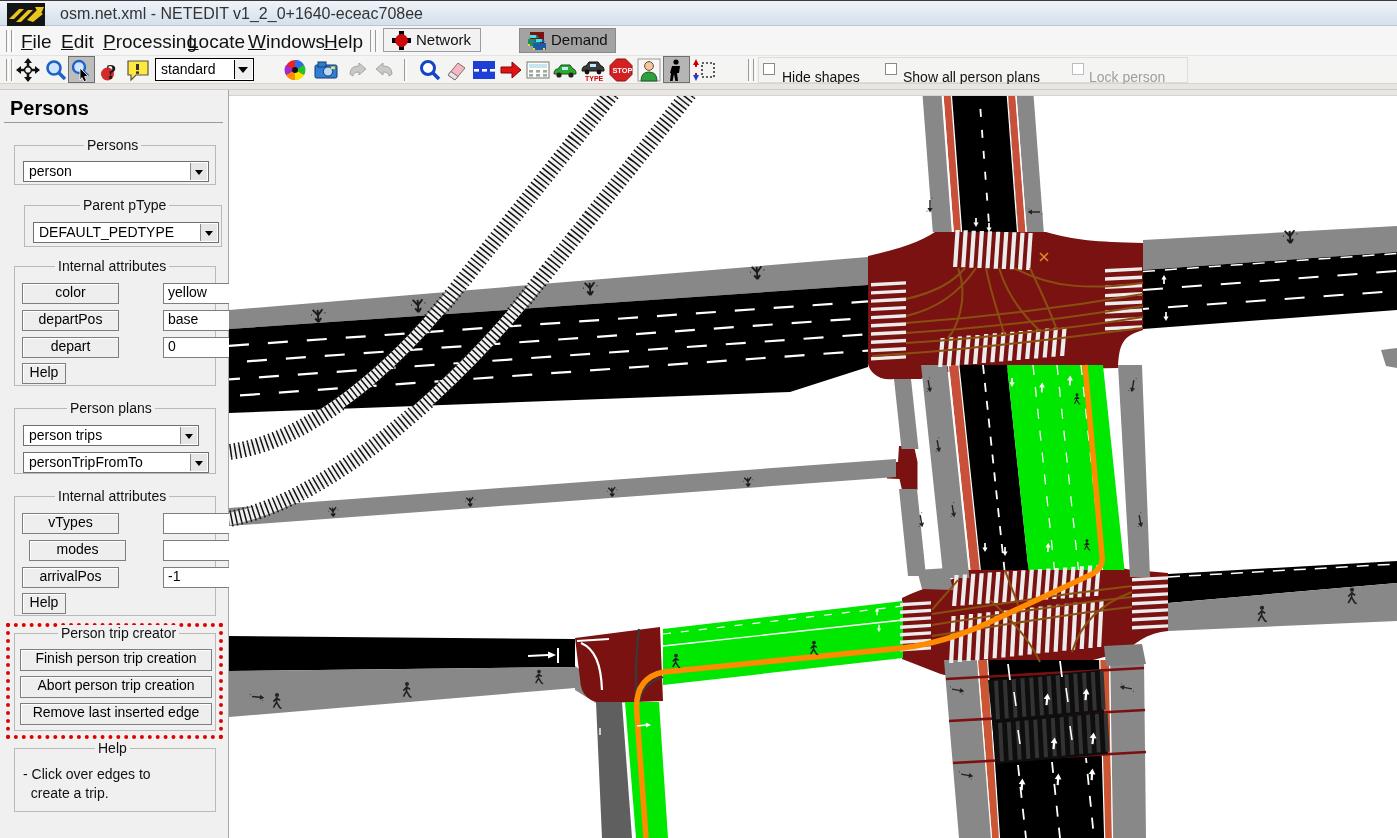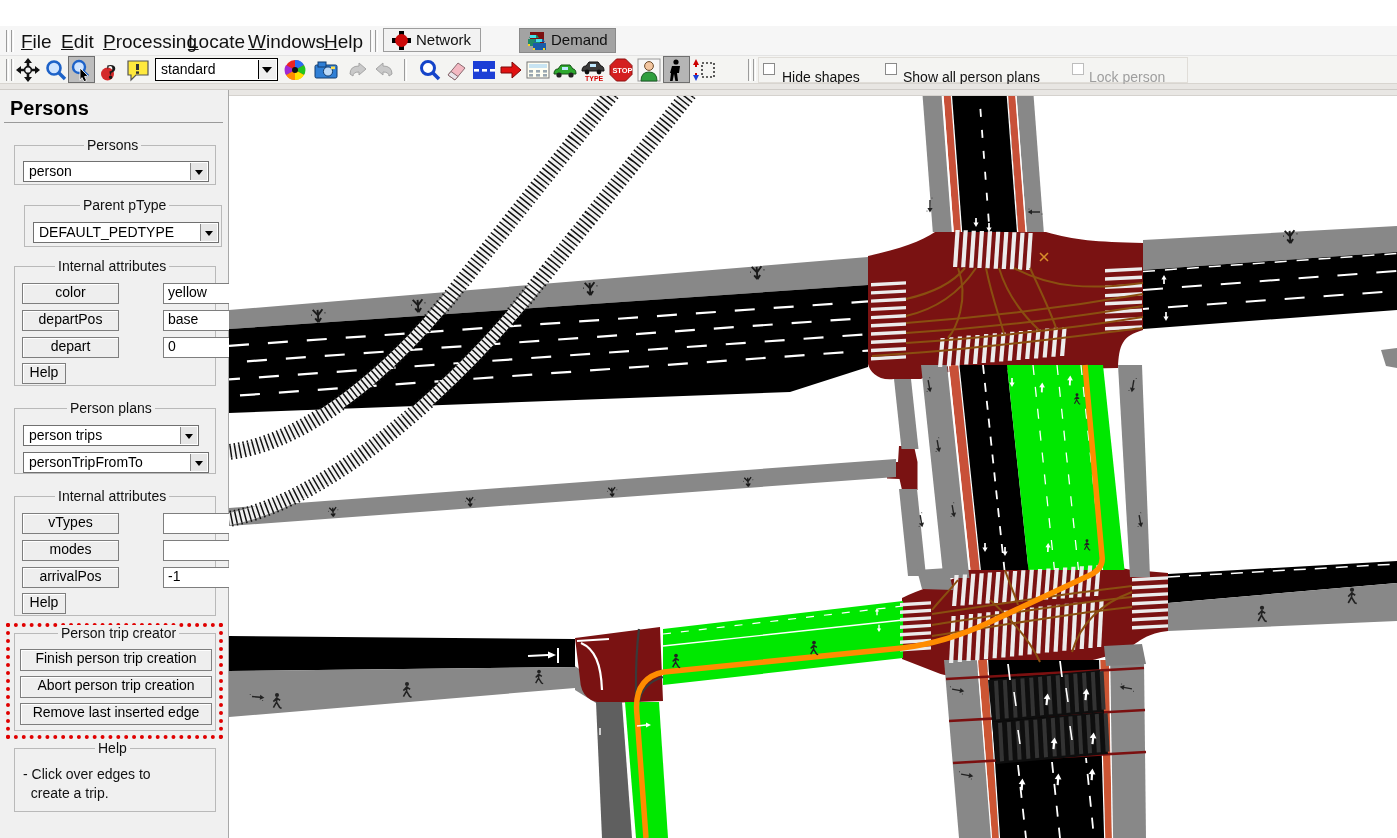--- a/index.html
+++ b/index.html
@@ -26,20 +26,30 @@
 .cArrow{position:absolute;right:1px;top:1px;bottom:1px;width:17px;background:#e6e6e6;border-left:1px solid #8a8a8a;}
 .cArrow:after{content:"";position:absolute;left:4px;top:7px;border:4px solid transparent;border-top:5px solid #000;}
 .pbtn{background:#eeeeee;border:1px solid #7e7e7e;box-shadow:inset 1px 1px 0 #ffffff;font-size:14px;color:#000;text-align:center;}
 .pinput{background:#fff;border:1px solid #7e7e7e;font-size:14px;color:#000;padding-left:4px;margin-left:42px;}
 .cb{width:12px;height:12px;border:1px solid #8a8a8a;background:#fff;top:7px;}
 .cbl{font-size:14px;color:#111;top:5px;margin-top:8px;}
 </style></head>
 <body>
 <div id="app">
 
+<div id="titlebar" class="abs">
+ <svg class="abs" style="left:7px;top:2px" width="38" height="23" viewBox="0 0 38 23">
+  <rect x="0" y="0" width="38" height="23" fill="#141414"></rect>
+  <path d="M2,16 L12,6 L17,6 L7,16 Z" fill="#e8c61d"></path>
+  <path d="M9,19 L21,7 L26,7 L14,19 Z" fill="#e8c61d"></path>
+  <path d="M20,17 L30,7 L36,11 L26,19 Z" fill="#e8c61d"></path>
+  <path d="M28,4 L37,4 L33,13 Z" fill="#e8c61d"></path>
+ </svg>
+ <div id="titletext" class="abs">osm.net.xml - NETEDIT v1_2_0+1640-eceac708ee</div>
+</div>
 
 <div id="menubar" class="abs">
  <div class="abs grip" style="left:6px;top:4px;height:22px"></div>
  <div class="abs grip" style="left:11px;top:4px;height:22px"></div>
  <div class="abs mitem" style="left:21px"><u>F</u>ile</div>
  <div class="abs mitem" style="left:61px"><u>E</u>dit</div>
  <div class="abs mitem" style="left:103px"><u>P</u>rocessing</div>
  <div class="abs mitem" style="left:188px"><u>L</u>ocate</div>
  <div class="abs mitem" style="left:248px"><u>W</u>indows</div>
  <div class="abs mitem" style="left:324px"><u>H</u>elp</div>
@@ -97,21 +107,21 @@
  </svg>
  <svg class="abs ticon" style="left:100px" viewBox="0 0 24 24">
   <circle cx="7.5" cy="16" r="6.5" fill="#d42a2a"></circle>
   <text x="6" y="21" font-size="21" font-weight="bold" fill="#1a1a1a" font-family="Liberation Serif">?</text>
  </svg>
  <svg class="abs ticon" style="left:126px" viewBox="0 0 24 24">
   <path d="M2,3 h20 v14 h-12 l-5,5 v-5 h-3 z" fill="#ffe93d" stroke="#555" stroke-width="1.2"></path>
   <rect x="10" y="6" width="3" height="6" fill="#333"></rect>
         <rect x="10" y="13.4" width="3" height="2.4" fill="#333"></rect>
  </svg>
- <div class="abs combo" style="left:155px;top:2px;width:123px;height:23px;border-color:#000;">
+ <div class="abs combo" style="left:155px;top:2px;width:99px;height:23px;border-color:#000;">
    <div class="abs" style="left:5px;top:2px">standard</div>
    <div class="abs" style="right:1px;top:1px;bottom:1px;width:18px;background:#efefef;border-left:1px solid #000;"></div>
    <div class="abs" style="right:5px;top:8px;border:5px solid transparent;border-top:6px solid #000;"></div>
  </div>
  <svg class="abs ticon" style="left:283px" viewBox="0 0 24 24">
   <circle cx="12" cy="12" r="10" fill="#e22"></circle>
         <path d="M12,12 L12,2 A10,10 0 0,1 21,7 Z" fill="#2a6df4"></path>
   <path d="M12,12 L21,7 A10,10 0 0,1 21,17 Z" fill="#22c51f"></path>
         <path d="M12,12 L21,17 A10,10 0 0,1 12,22 Z" fill="#ffe300"></path>
   <path d="M12,12 L12,22 A10,10 0 0,1 3,17 Z" fill="#ff8d00"></path>
@@ -245,21 +255,21 @@
    <div class="abs combo" style="left:8px;top:43px;width:186px;height:21px">
           <div class="abs" style="left:5px;top:1px">personTripFromTo</div>
           <div class="cArrow"></div>
         </div>
  </div>
 
  <div class="abs gbox" style="left:14px;top:406px;width:202px;height:120px">
    <div class="abs gtitle" style="left:40px">Internal attributes</div>
    <div class="abs pbtn" style="left:7px;top:16px;width:97px;height:21px">vTypes</div>
    <div class="abs pinput" style="left:106px;top:16px;width:88px;height:21px"></div>
-   <div class="abs pbtn" style="left:7px;top:43px;width:97px;height:21px">modes</div>
+   <div class="abs pbtn" style="left:14px;top:43px;width:97px;height:21px">modes</div>
    <div class="abs pinput" style="left:106px;top:43px;width:88px;height:21px"></div>
    <div class="abs pbtn" style="left:7px;top:70px;width:97px;height:21px">arrivalPos</div>
    <div class="abs pinput" style="left:106px;top:70px;width:88px;height:21px">-1</div>
    <div class="abs pbtn" style="left:7px;top:96px;width:44px;height:21px">Help</div>
  </div>
 
  <div class="abs" style="left:6px;top:533px;width:217px;height:116px;border:4px dotted #e00000"></div>
  <div class="abs gbox" style="left:14px;top:543px;width:202px;height:98px">
    <div class="abs gtitle" style="left:43px">Person trip creator</div>
    <div class="abs pbtn" style="left:5px;top:15px;width:192px;height:22px">Finish person trip creation</div>

